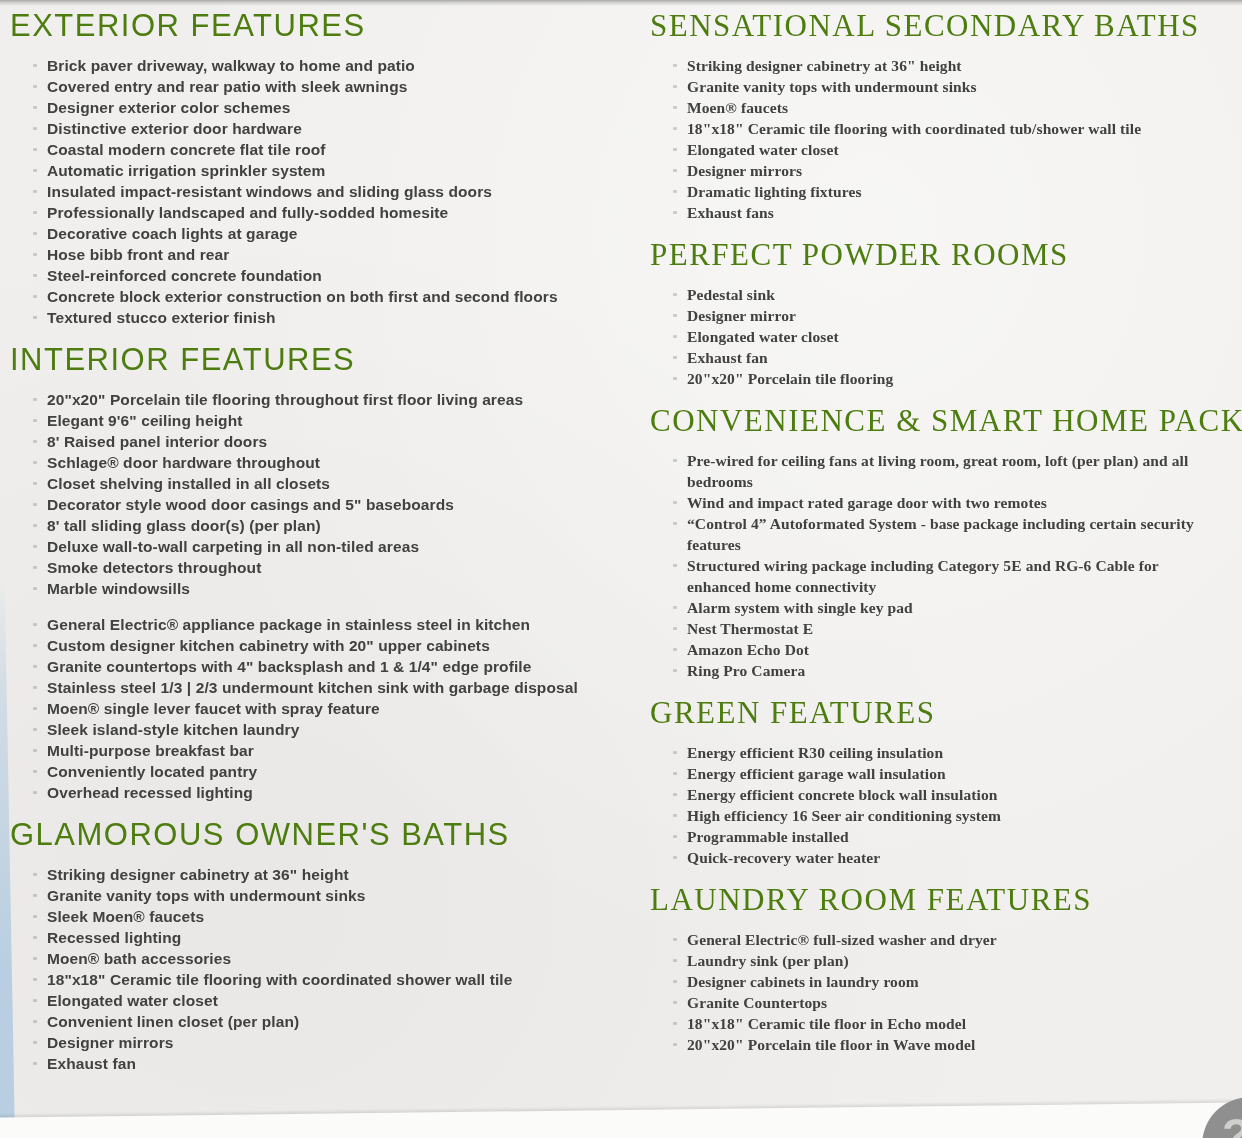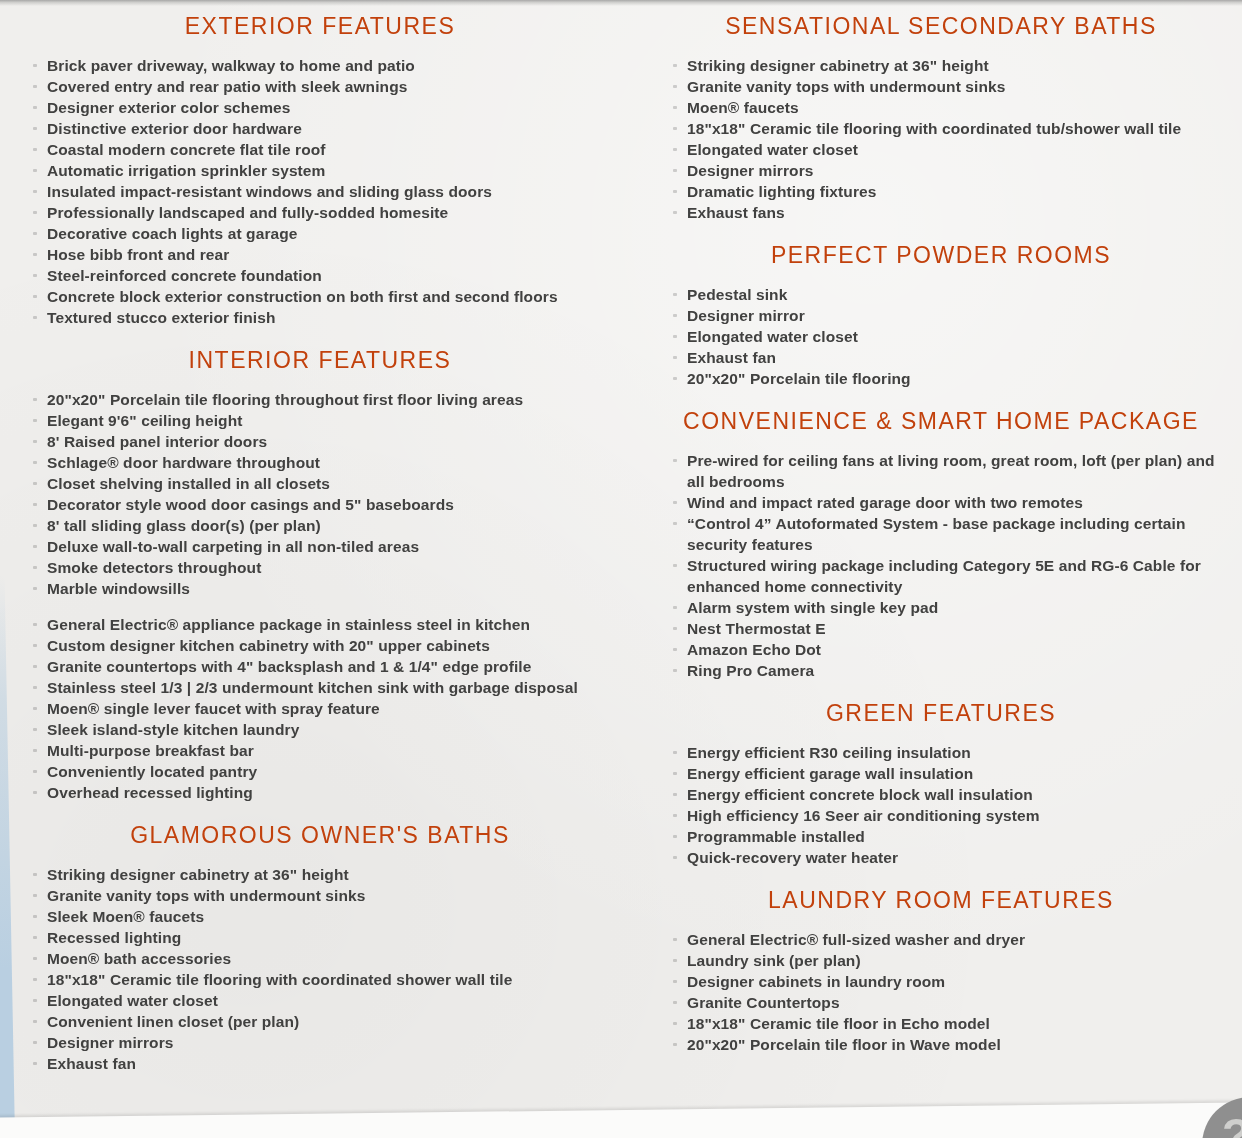--- a/index.html
+++ b/index.html
@@ -39,27 +39,26 @@
     font-size:46px;font-weight:bold;cursor:pointer;
   }
   .corner-badge span{position:relative;left:-14px;top:-10px;}
 
   
   .sheet{
     position:absolute;top:12px;left:10px;right:10px;bottom:0;
     display:flex;gap:20px;
   }
   .col{width:620px;flex:0 0 auto;}
-  .col.right{width:582px;}
+  .col.right{width:582px;font-family:Liberation Serif, serif;}
   h2{
     margin:18px 0 6px 0;
-    font-size:23px;line-height:28px;font-weight:400;
-    letter-spacing:1.5px;color:#c2410c;
+    font-size:31px;line-height:28px;font-weight:400;
+    letter-spacing:1.5px;color:#4d7c0f;
     white-space:nowrap;
-    text-align:center;
   }
   section:first-child h2{margin-top:0;}
   ul{list-style:none;margin:15px;padding:0 0 0 22px;}
   li{
     position:relative;
     font-size:15.5px;line-height:21px;font-weight:bold;color:#414140;
     letter-spacing:.1px;
   }
   li .bullet{
     position:absolute;left:-14px;top:9px;width:4px;height:3px;

